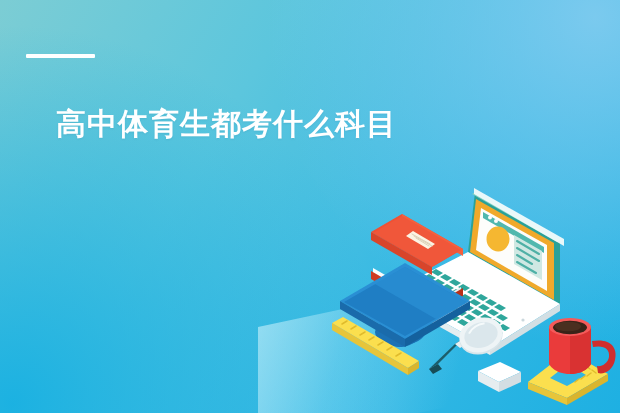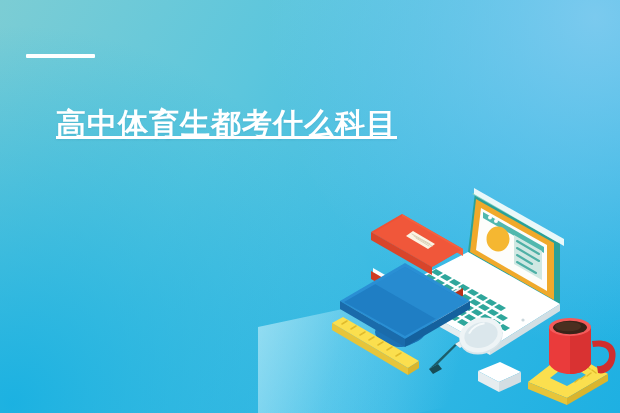--- a/index.html
+++ b/index.html
@@ -54,21 +54,20 @@
     position: absolute;
     left: 56px;
     top: 104px;
     font-size: 30px;
     line-height: 40px;
     font-weight: bold;
     color: #ffffff;
     letter-spacing: 1px;
     white-space: nowrap;
     text-shadow: 0 1px 2px rgba(0,80,120,0.10);
-    text-decoration: underline;
   }
 
   
   #illustration {
     position: absolute;
     left: 318px;
     top: 172px;
     width: 302px;
     height: 241px;
   }

